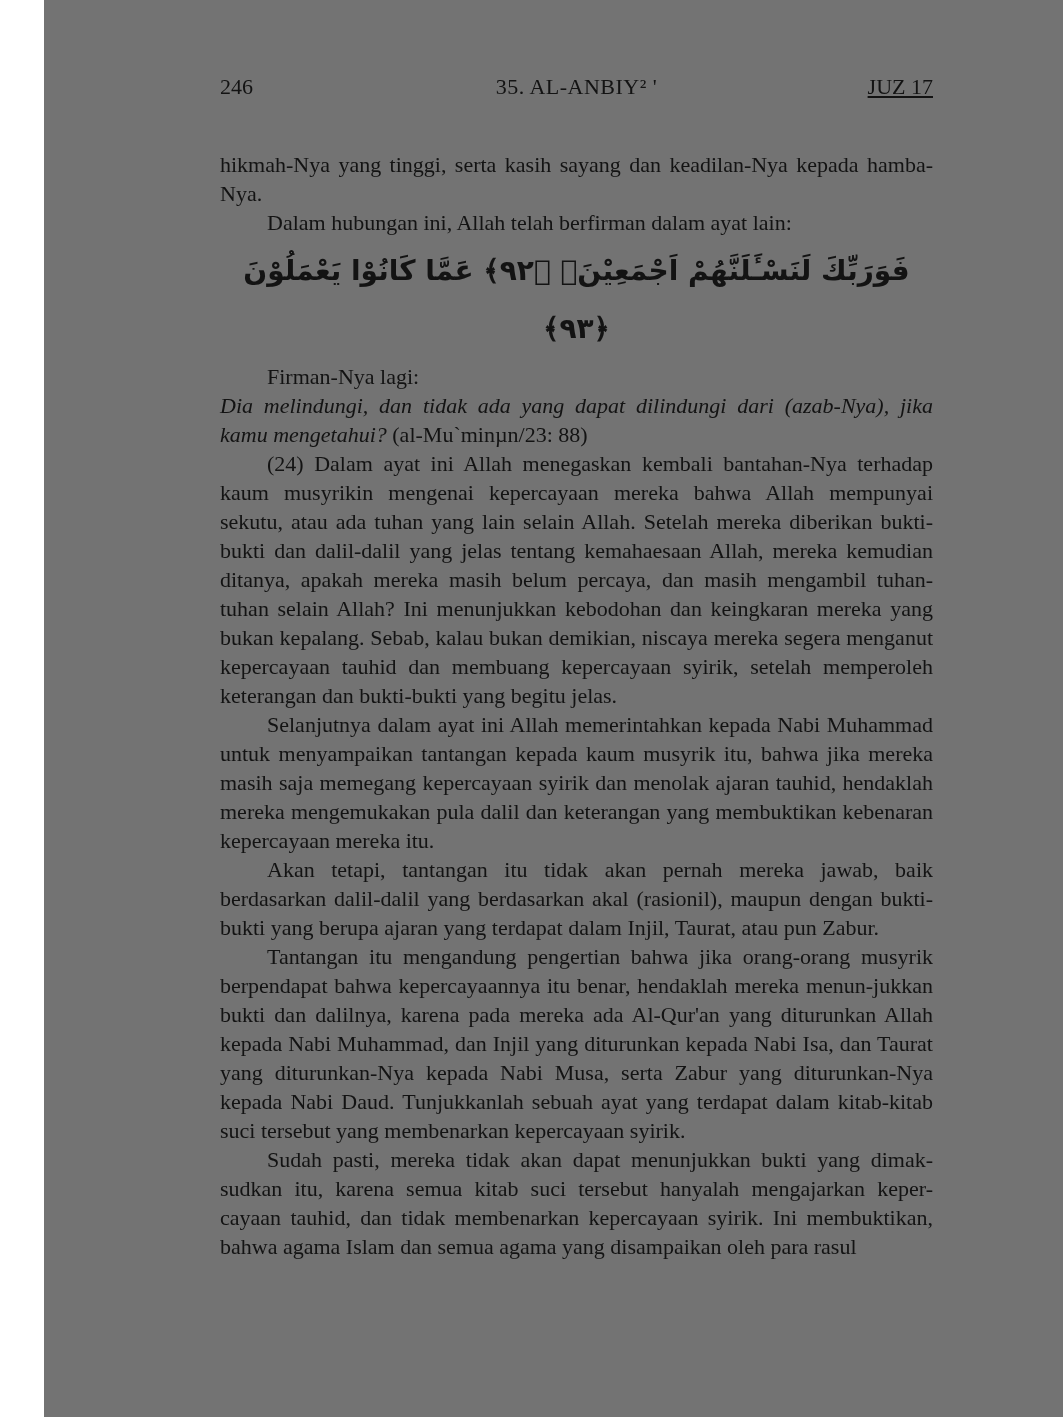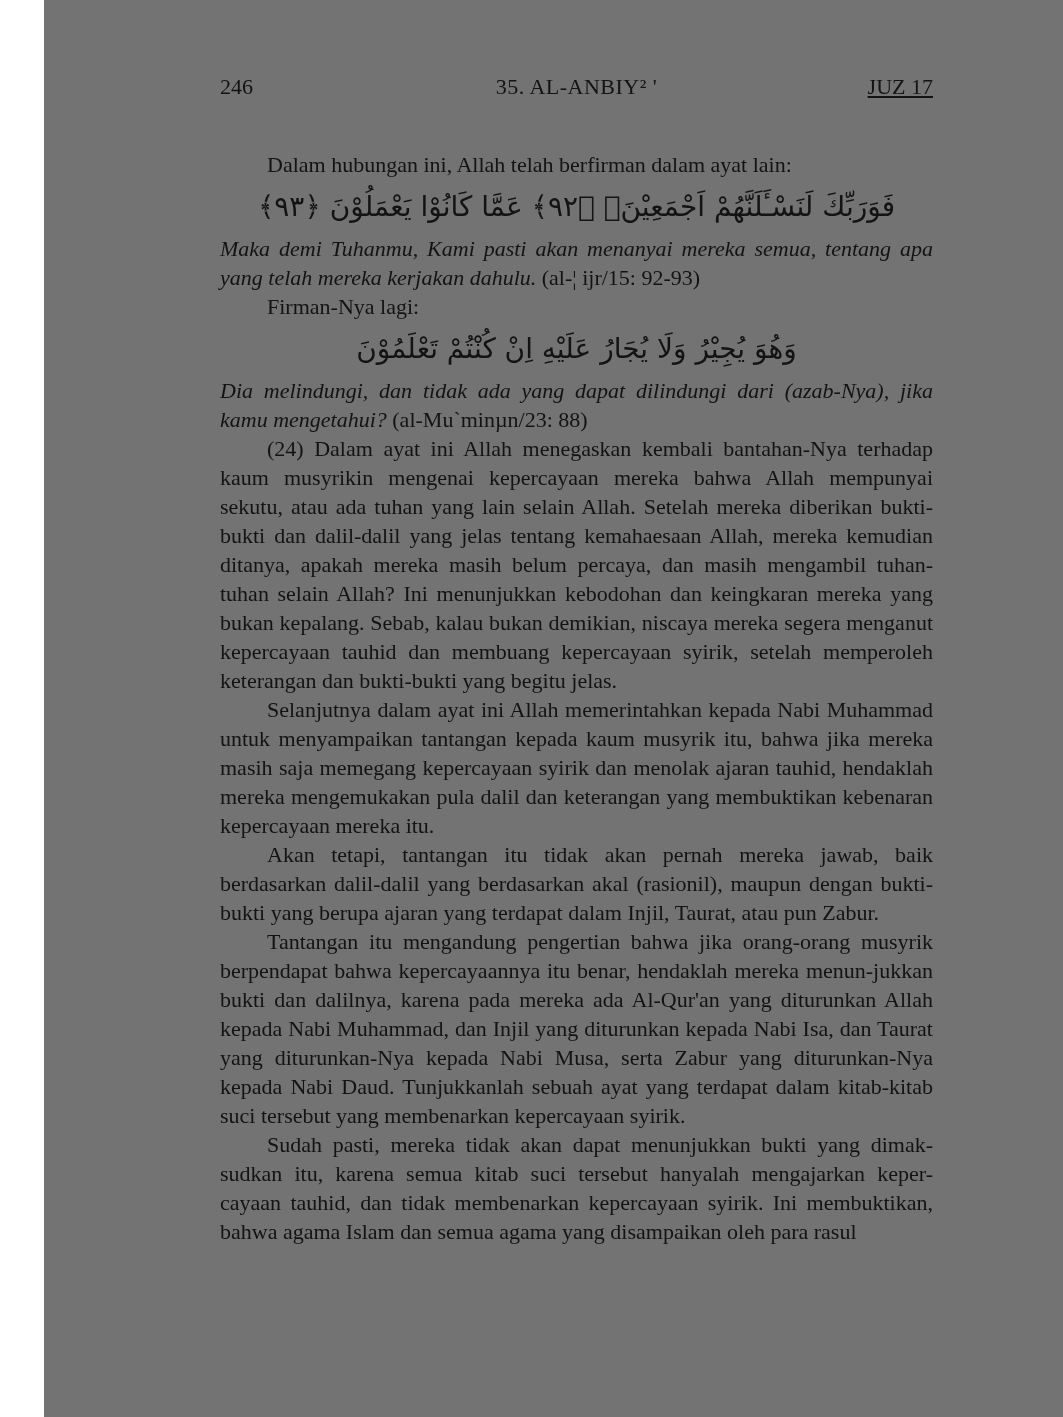--- a/index.html
+++ b/index.html
@@ -34,53 +34,51 @@
     font-size: 22px;
     line-height: 29px;
     text-align: justify;
   }
   .body p { margin: 0; }
   .indent { text-indent: 47px; }
   .arabic {
     direction: rtl;
     text-align: center;
     font-family: "DejaVu Sans", "DejaVu Serif", sans-serif;
-    font-weight: normal;
+    font-weight: bold;
     font-size: 28px;
-    line-height: 46px;
+    line-height: 58px;
     padding: 5px 0 4px 0;
     text-indent: 0;
   }
   .it { font-style: italic; }
 </style>
 </head>
 <body>
 
 <div class="page">
   <div class="inner">
 
     <div class="hdr">
       <span class="pnum">246</span>
       <span class="title">35. AL-ANBIY² '</span>
       <span class="juz">JUZ 17</span>
     </div>
 
     <div class="body">
 
+      <p>hikmah-Nya yang tinggi, serta kasih sayang dan keadilan-Nya kepada hamba-Nya.</p>
 
       <p class="indent">Dalam hubungan ini, Allah telah berfirman dalam ayat lain:</p>
 
       <p class="arabic">فَوَرَبِّكَ لَنَسْـَٔلَنَّهُمْ اَجْمَعِيْنَۙ ﴿٩٢﴾ عَمَّا كَانُوْا يَعْمَلُوْنَ ﴿٩٣﴾</p>
 
-      <p><span class="it">Maka demi Tuhanmu, Kami pasti akan menanyai mereka semua, tentang apa yang telah mereka kerjakan dahulu.</span>
-        <span>(al-¦ ijr/15: 92-93)</span></p>
 
       <p class="indent">Firman-Nya lagi:</p>
 
-      <p class="arabic">وَهُوَ يُجِيْرُ وَلَا يُجَارُ عَلَيْهِ اِنْ كُنْتُمْ تَعْلَمُوْنَ</p>
 
       <p><span class="it">Dia melindungi, dan tidak ada yang dapat dilindungi dari (azab-Nya), jika kamu mengetahui?</span>
         <span>(al-Mu`minµn/23: 88)</span></p>
 
       <p class="indent">(24) Dalam ayat ini Allah menegaskan kembali bantahan-Nya terhadap kaum musyrikin mengenai kepercayaan mereka bahwa Allah mempunyai sekutu, atau ada tuhan yang lain selain Allah. Setelah mereka diberikan bukti-bukti dan dalil-dalil yang jelas tentang kemahaesaan Allah, mereka kemudian ditanya, apakah mereka masih belum percaya, dan masih mengambil tuhan-tuhan selain Allah? Ini menunjukkan kebodohan dan keingkaran mereka yang bukan kepalang. Sebab, kalau bukan demikian, niscaya mereka segera menganut kepercayaan tauhid dan membuang kepercayaan syirik, setelah memperoleh keterangan dan bukti-bukti yang begitu jelas.</p>
 
       <p class="indent">Selanjutnya dalam ayat ini Allah memerintahkan kepada Nabi Muhammad untuk menyampaikan tantangan kepada kaum musyrik itu, bahwa jika mereka masih saja memegang kepercayaan syirik dan menolak ajaran tauhid, hendaklah mereka mengemukakan pula dalil dan keterangan yang membuktikan kebenaran kepercayaan mereka itu.</p>
 
       <p class="indent">Akan tetapi, tantangan itu tidak akan pernah mereka jawab, baik berdasarkan dalil-dalil yang berdasarkan akal (rasionil), maupun dengan bukti-bukti yang berupa ajaran yang terdapat dalam Injil, Taurat, atau pun Zabur.</p>
 

